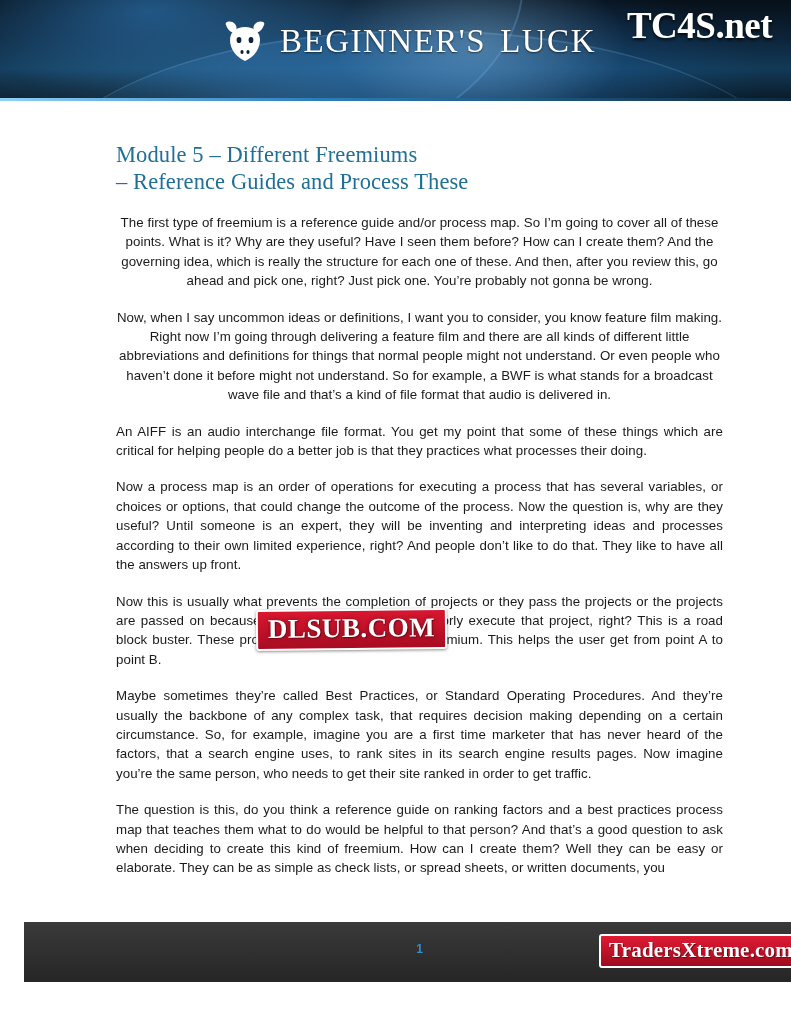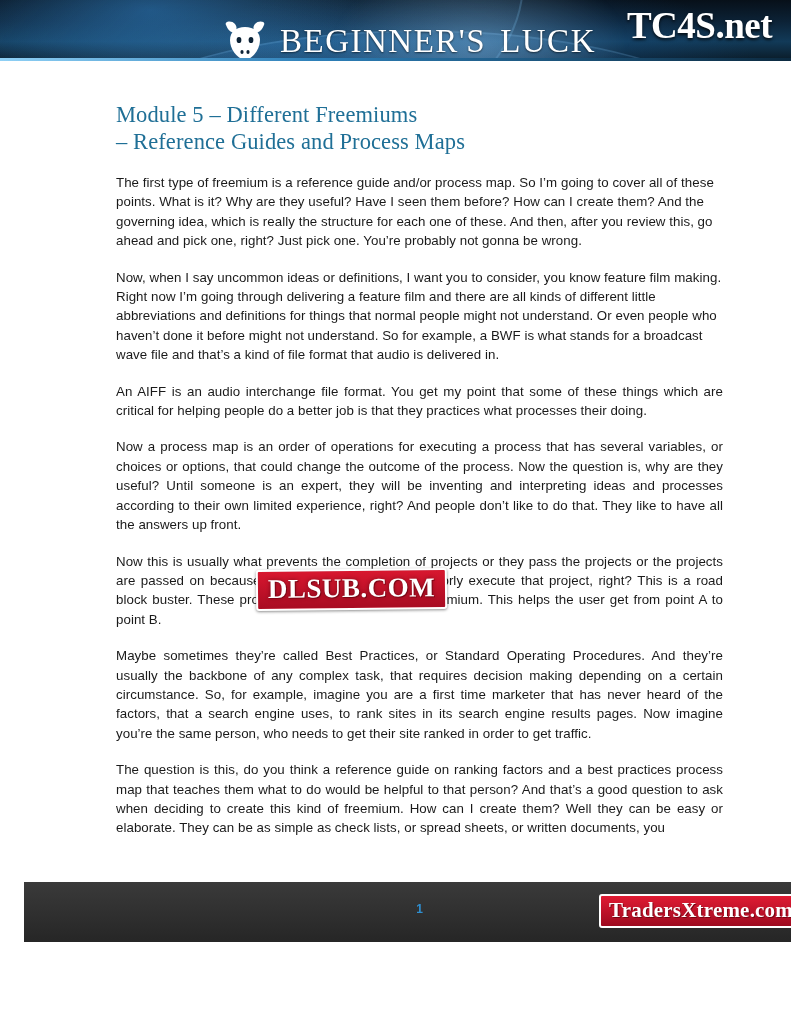--- a/index.html
+++ b/index.html
@@ -12,21 +12,21 @@
     height: 1024px;
     font-family: "Liberation Sans", sans-serif;
     overflow: hidden;
     position: relative;
   }
 
   
   .banner {
     position: relative;
     width: 791px;
-    height: 61px;
+    height: 101px;
     background: #0a0f14;
     background-image:
       radial-gradient(ellipse 300px 120px at 150px 10px, rgba(40,120,190,0.55), rgba(0,0,0,0) 70%),
       radial-gradient(ellipse 420px 160px at 470px 80px, rgba(30,100,170,0.45), rgba(0,0,0,0) 70%),
       linear-gradient(180deg, #071019 0%, #0c2236 35%, #123a58 68%, #0a1a26 100%);
     overflow: hidden;
   }
   .banner .swoosh1 {
     position: absolute;
     left: -120px; top: -210px;
@@ -126,21 +126,21 @@
   }
   .body-text p {
     margin: 0 0 17px 0;
     color: #1a1a1a;
     font-size: 13.3px;
     line-height: 19.4px;
     text-align: justify;
     letter-spacing: 0.05px;
   }
   .body-text p.left {
-    text-align: left;
+    text-align: center;
   }
 
   
   .watermark {
     position: absolute;
     left: 232px;
     top: 492px;
     padding: 2px 10px 4px 10px;
     background: #c9102a;
     background-image: linear-gradient(180deg, #d8172f, #a80c22);
@@ -225,21 +225,21 @@
   <div class="tc4s">TC4S.net</div>
   <div class="banner-bottom-line"></div>
 </div>
 
 <div class="gap"></div>
 
 <div class="page">
 
   <h1 class="doc-title">
     <span>Module 5 – Different Freemiums</span><br>
-    <span>– Reference Guides and Process Maps</span>
+    <span>– Reference Guides and Process These</span>
   </h1>
 
   <div class="body-text">
     <p class="left">The first type of freemium is a reference guide and/or process map. So I’m going to cover all of these points. What is it? Why are they useful? Have I seen them before? How can I create them? And the governing idea, which is really the structure for each one of these. And then, after you review this, go ahead and pick one, right? Just pick one. You’re probably not gonna be wrong.</p>
     <p class="left">Now, when I say uncommon ideas or definitions, I want you to consider, you know feature film making. Right now I’m going through delivering a feature film and there are all kinds of different little abbreviations and definitions for things that normal people might not understand. Or even people who haven’t done it before might not understand. So for example, a BWF is what stands for a broadcast wave file and that’s a kind of file format that audio is delivered in.</p>
     <p>An AIFF is an audio interchange file format. You get my point that some of these things which are critical for helping people do a better job is that they practices what processes their doing.</p>
     <p>Now a process map is an order of operations for executing a process that has several variables, or choices or options, that could change the outcome of the process. Now the question is, why are they useful?  Until someone is an expert, they will be inventing and interpreting ideas and processes according to their own limited experience, right? And people don’t like to do that. They like to have all the answers up front.</p>
     <p>Now this is usually what prevents the completion of projects or they pass the projects or the projects are passed on because the fear that the user will poorly execute that project, right? This is a road block buster. These processes, these, this type of freemium. This helps the user get from point A to point B.</p>
     <p>Maybe sometimes they’re called Best Practices, or Standard Operating Procedures. And they’re usually the backbone of any complex task, that requires decision making depending on a certain circumstance. So, for example, imagine you are a first time marketer that has never heard of the factors, that a search engine uses, to rank sites in its search engine results pages. Now imagine you’re the same person, who needs to get their site ranked in order to get traffic.</p>
     <p>The question is this, do you think a reference guide on ranking factors and a best practices process map that teaches them what to do would be helpful to that person? And that’s a good question to ask when deciding to create this kind of freemium. How can I create them? Well they can be easy or elaborate. They can be as simple as check lists, or spread sheets, or written documents, you</p>

